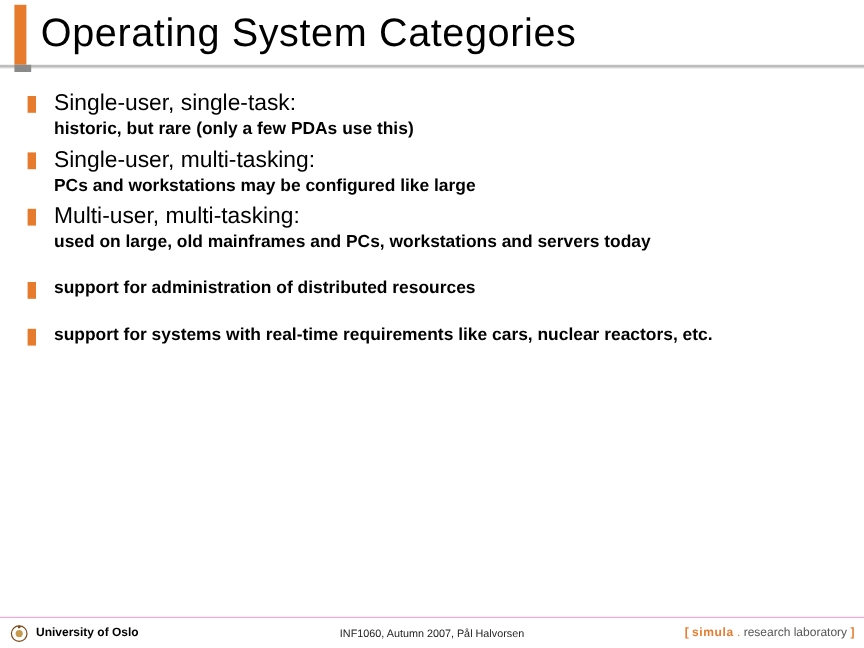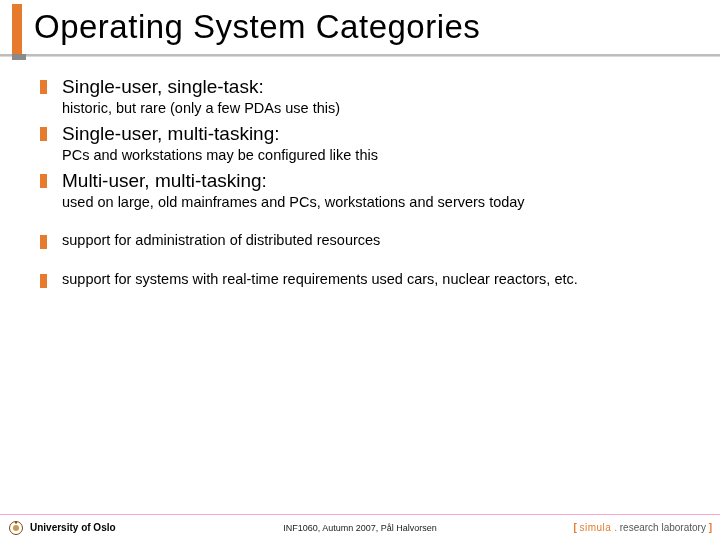--- a/index.html
+++ b/index.html
@@ -50,21 +50,21 @@
     position: absolute;
     left: 12px;
     top: 54px;
     width: 14px;
     height: 6px;
     background: #8a8a8a;
   }
   .body {
     position: absolute;
     top: 76px;
-    left: 40px;
+    left: 23px;
     right: 16px;
   }
   .item {
     position: relative;
     padding-left: 22px;
     margin-bottom: 6px;
   }
   .gap { margin-top: 20px; }
   .bullet {
     position: absolute;
@@ -76,20 +76,21 @@
   }
   .heading {
     font-size: 19px;
     color: #000;
   }
   .desc {
     font-size: 14.5px;
     color: #000;
     line-height: 1.25;
     margin-top: 1px;
+    font-weight: bold;
   }
   .footer {
     position: absolute;
     left: 0;
     right: 0;
     bottom: 0;
     height: 26px;
     border-top: 1px solid #f9a8d4;
     display: flex;
     align-items: center;
@@ -116,21 +117,21 @@
     transform: translateX(-50%);
     font-size: 9px;
     color: #222;
     white-space: nowrap;
   }
   .lab {
     margin-left: auto;
     font-size: 10px;
   }
   .lab .br1 { color: #e67b2e; font-weight: bold; }
-  .lab .sim { color: #e67b2e; font-weight: normal; letter-spacing: 0.5px; }
+  .lab .sim { color: #e67b2e; font-weight: bold; letter-spacing: 0.5px; }
   .lab .dot { color: #e67b2e; }
   .lab .rl  { color: #555; }
   .lab .br2 { color: #e67b2e; font-weight: bold; }
 </style>
 </head>
 <body>
 
 <div class="slide">
 
   <div class="title-wrap">
@@ -144,37 +145,37 @@
 
     <div class="item">
       <div class="bullet"></div>
       <div class="heading">Single-user, single-task:</div>
       <div class="desc">historic, but rare (only a few PDAs use this)</div>
     </div>
 
     <div class="item">
       <div class="bullet"></div>
       <div class="heading">Single-user, multi-tasking:</div>
-      <div class="desc">PCs and workstations may be configured like this</div>
+      <div class="desc">PCs and workstations may be configured like large</div>
     </div>
 
     <div class="item">
       <div class="bullet"></div>
       <div class="heading">Multi-user, multi-tasking:</div>
       <div class="desc">used on large, old mainframes and PCs, workstations and servers today</div>
     </div>
 
     <div class="item gap">
       <div class="bullet"></div>
       <div class="desc">support for administration of distributed resources</div>
     </div>
 
     <div class="item gap">
       <div class="bullet"></div>
-      <div class="desc">support for systems with real-time requirements used cars, nuclear reactors, etc.</div>
+      <div class="desc">support for systems with real-time requirements like cars, nuclear reactors, etc.</div>
     </div>
 
 
   </div>
 
   <div class="footer">
     <svg class="crest" viewBox="0 0 32 32">
       <circle cx="16" cy="16" r="13" fill="none" stroke="#7a4a1a" stroke-width="2"></circle>
       <circle cx="16" cy="16" r="6" fill="#c79a4e"></circle>
       <rect x="14" y="3" width="4" height="4" fill="#7a4a1a"></rect>

